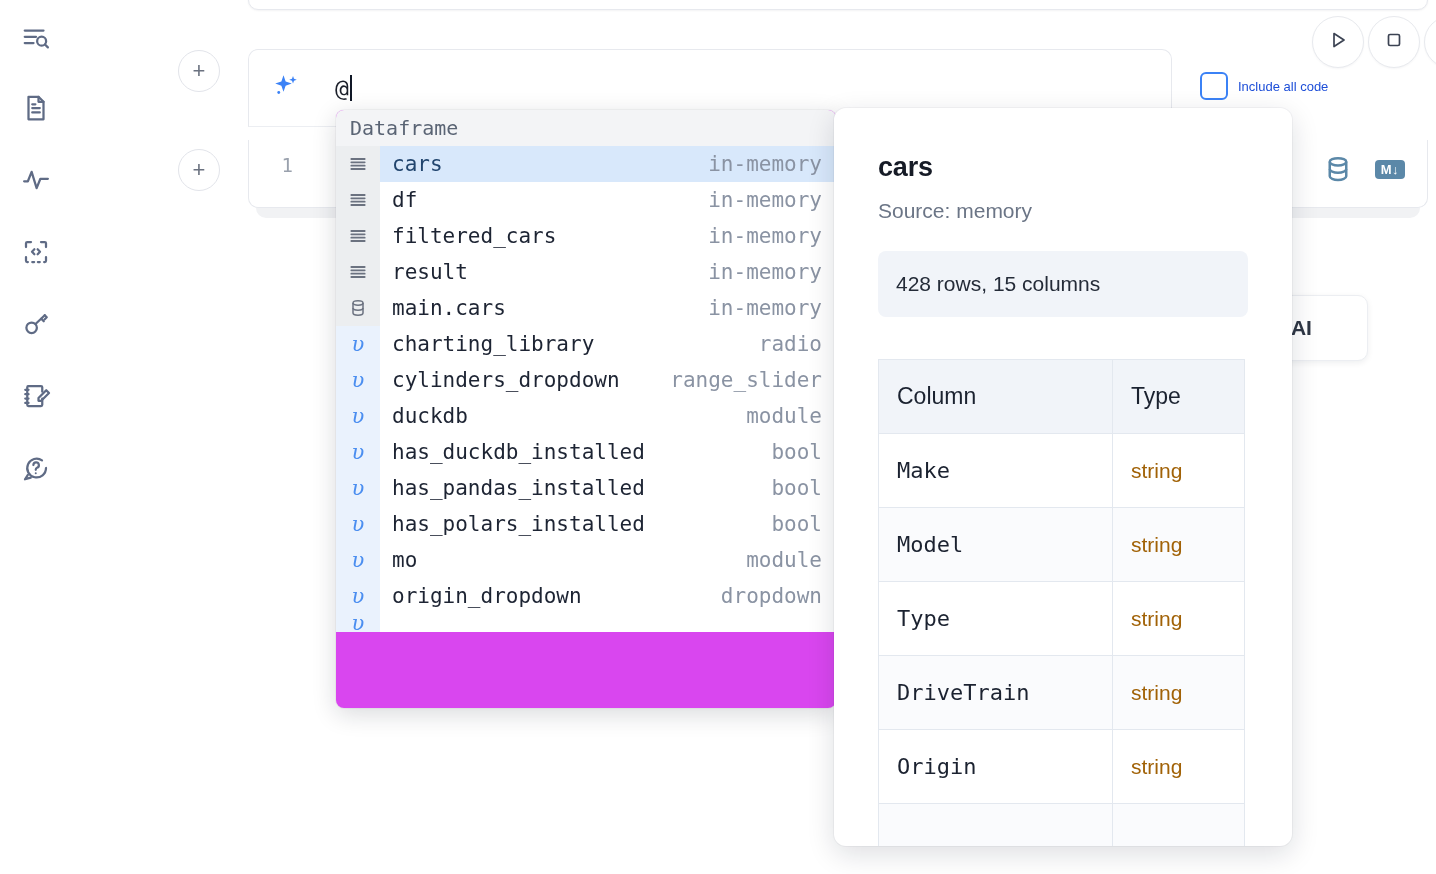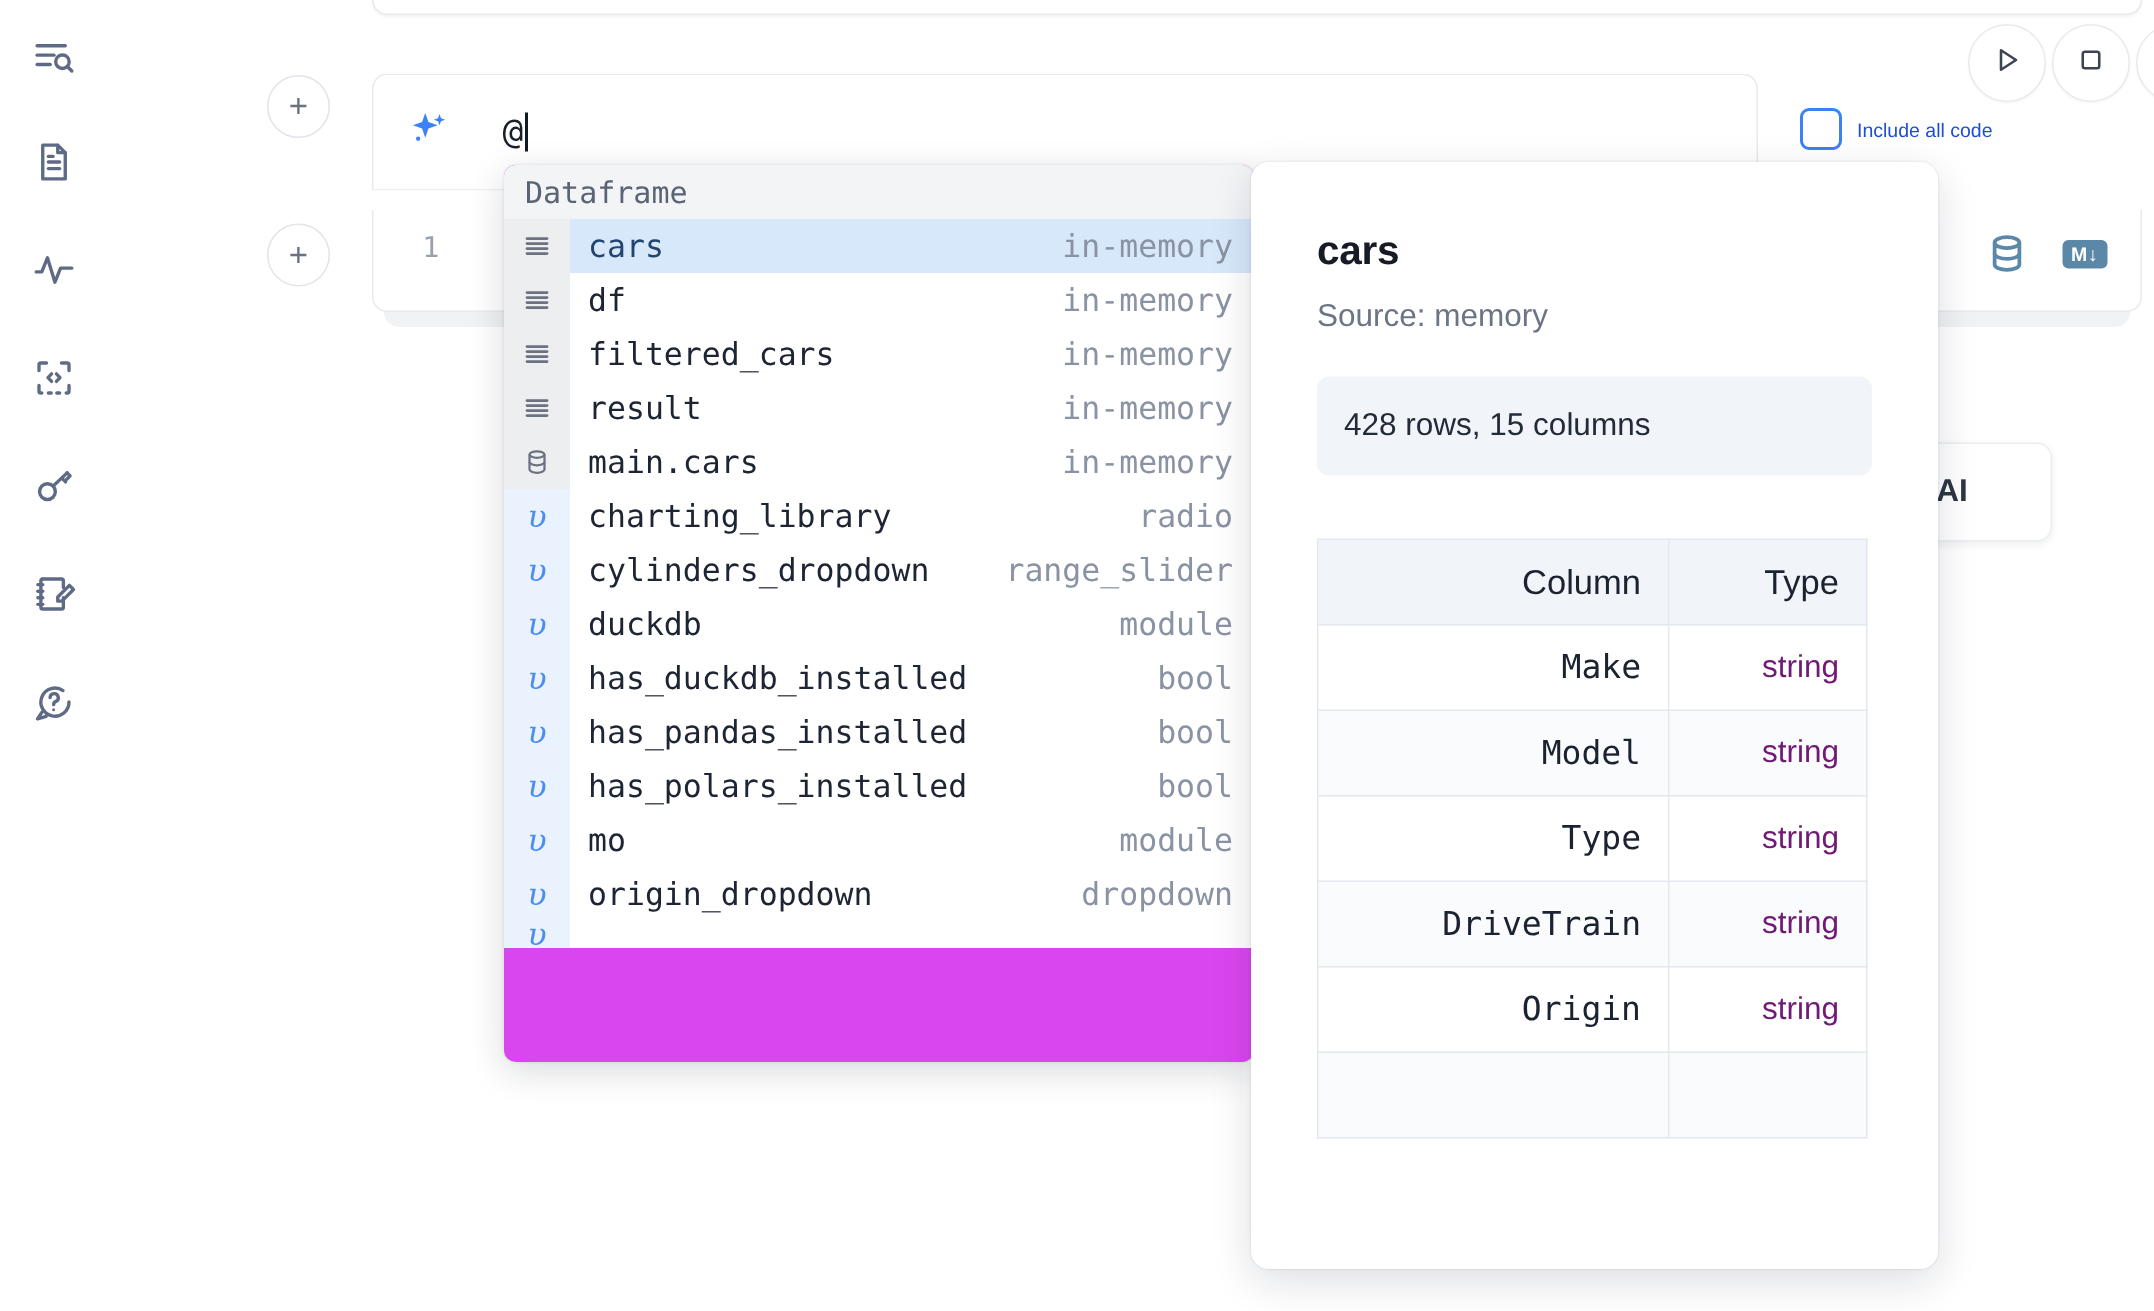--- a/index.html
+++ b/index.html
@@ -142,25 +142,25 @@
   }
   .doc-title { font-size: 27px; font-weight: 700; color: #161b26; letter-spacing: -.2px; }
   .doc-source { margin-top: 16px; font-size: 21px; color: #6b7586; }
   .doc-chip {
     margin-top: 28px; background: #f1f4f9; border-radius: 8px;
     height: 66px; display: flex; align-items: center; padding-left: 18px;
     font-size: 21px; color: #242b38;
   }
   .doc-table { margin-top: 42px; width: 366px; border-collapse: collapse; table-layout: fixed; }
   .doc-table th, .doc-table td {
-    border: 1px solid #e3e8ef; text-align: right; padding: 0 18px; height: 57px; vertical-align: middle;
+    border: 1px solid #e3e8ef; text-align: left; padding: 0 18px; height: 74px; vertical-align: middle;
   }
   .doc-table th { background: #f1f4f9; font-weight: 400; font-size: 23px; color: #1b2230; }
   .doc-table td.col { font-family: "DejaVu Sans Mono", monospace; font-size: 22px; color: #1b2230; }
-  .doc-table td.typ { font-size: 21px; color: #701a75; }
+  .doc-table td.typ { font-size: 21px; color: #a16207; }
   .doc-table tr:nth-child(even) td { background: #fafbfd; }
   .doc-table col.c1 { width: 234px; }
   .doc-table col.c2 { width: 132px; }
 </style>
 </head>
 <body>
 
 <div id="root">
 
   <div class="rail">

